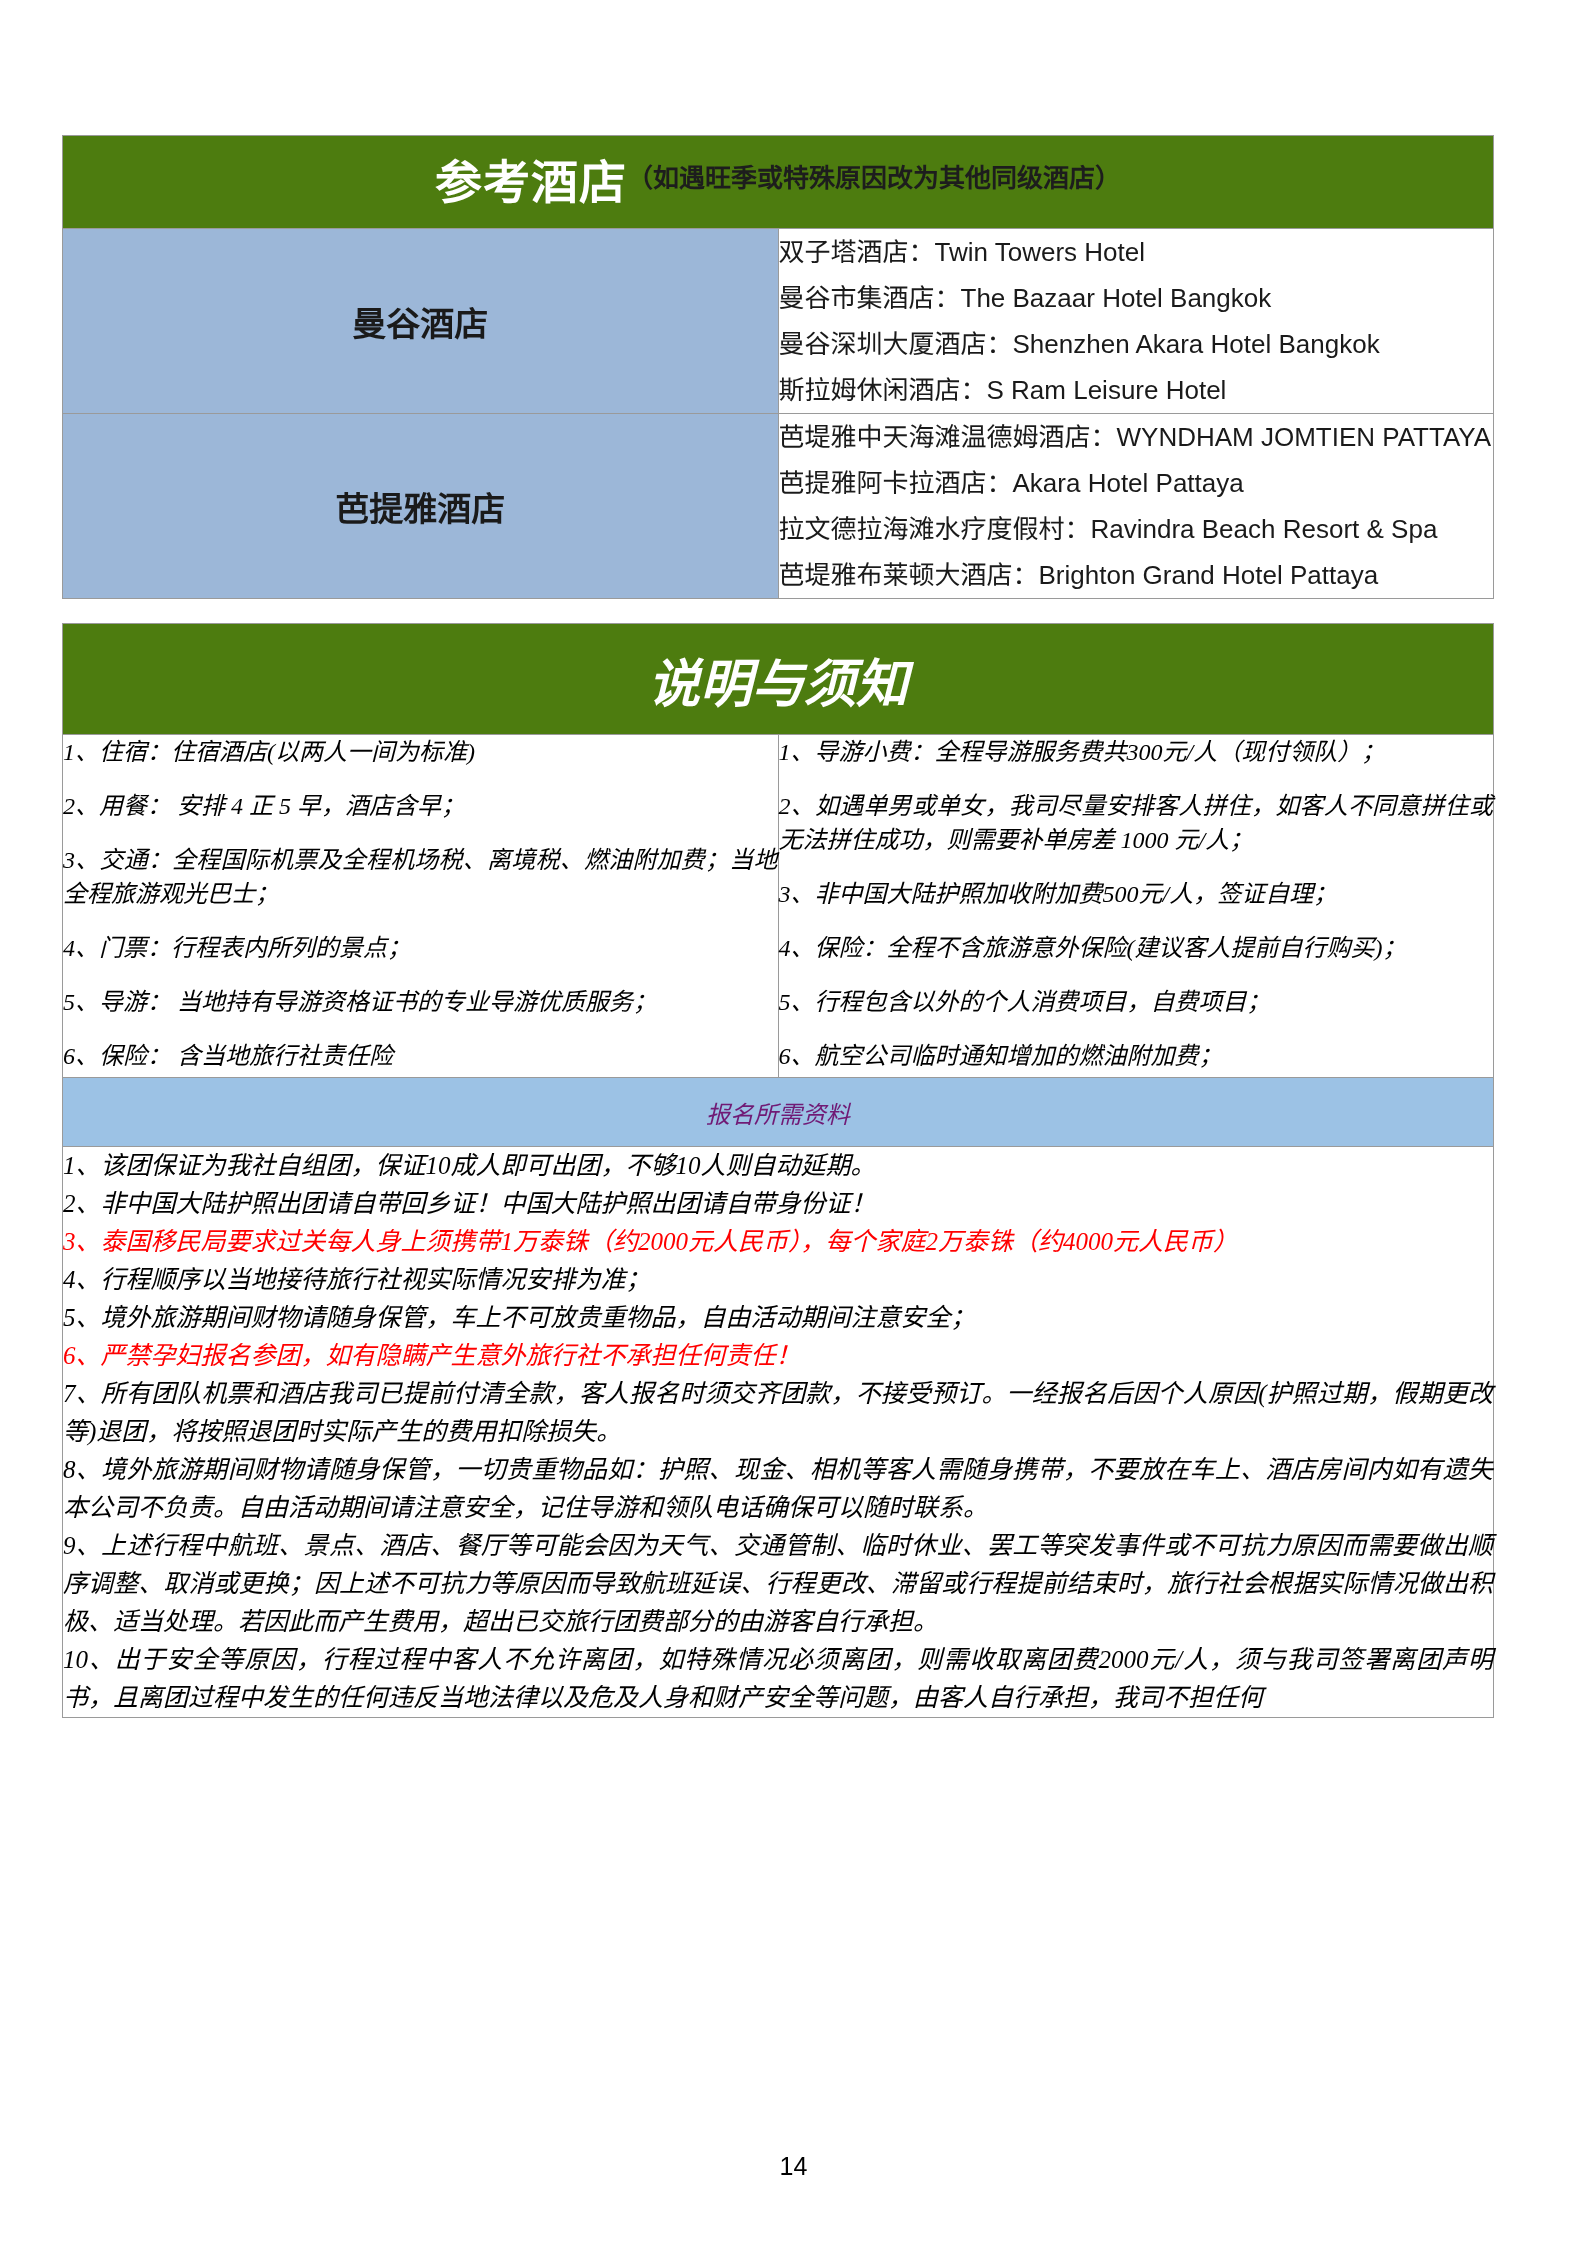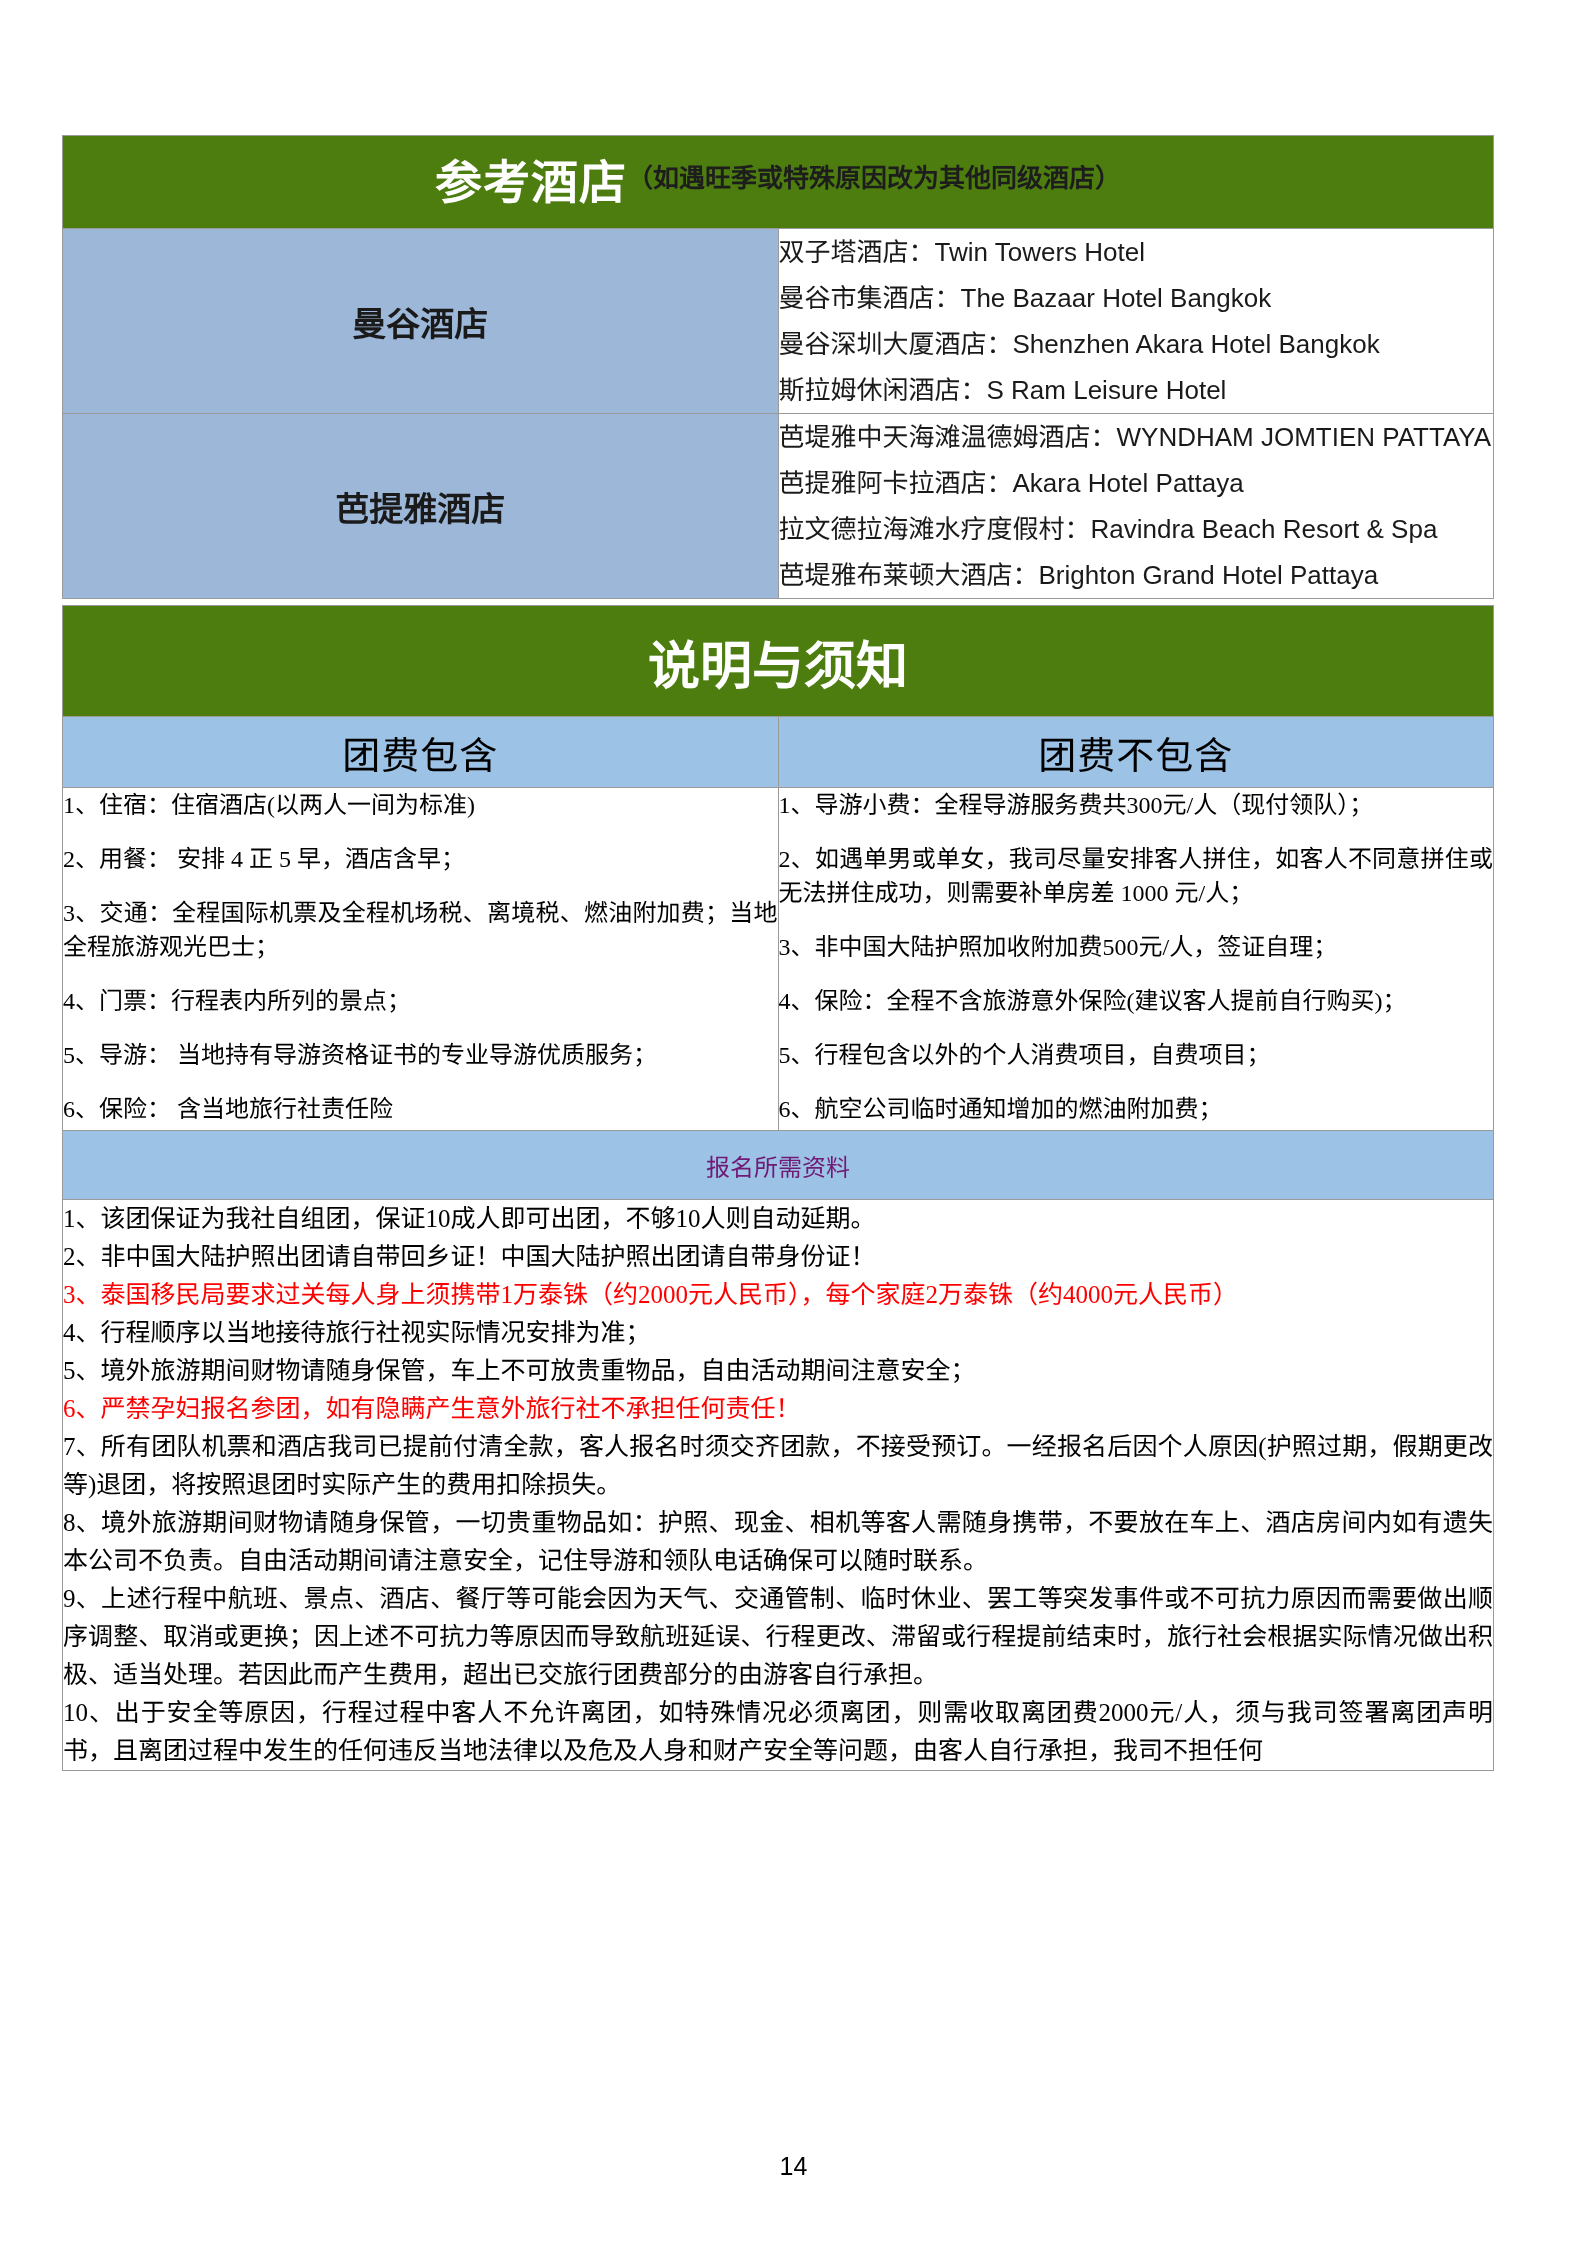--- a/index.html
+++ b/index.html
@@ -187,30 +187,26 @@
         <td class="hotel-list">
           <div class="hrow">芭堤雅中天海滩温德姆酒店：WYNDHAM JOMTIEN PATTAYA</div>
           <div class="hrow">芭提雅阿卡拉酒店：Akara Hotel Pattaya</div>
           <div class="hrow">拉文德拉海滩水疗度假村：Ravindra Beach Resort &amp; Spa</div>
           <div class="hrow">芭堤雅布莱顿大酒店：Brighton Grand Hotel Pattaya</div>
         </td>
       </tr>
     </tbody>
       </table>
 
-    <table class="tbl" style="margin-top:6px;">
+    <table class="tbl" style="margin-top:24px;font-style:italic;">
       <tbody>
           <tr>
         <td class="banner-orange banner-notice" colspan="2">说明与须知</td>
       </tr>
 
-      <tr>
-        <td class="col-head" style="width:50%;">团费包含</td>
-        <td class="col-head" style="width:50%;">团费不包含</td>
-      </tr>
 
       <tr>
         <td class="col-body">
           <p>1、住宿：住宿酒店(以两人一间为标准)</p>
           <p>2、用餐： 安排 4 正 5 早，酒店含早；</p>
           <p>3、交通：全程国际机票及全程机场税、离境税、燃油附加费；当地全程旅游观光巴士；</p>
           <p>4、门票：行程表内所列的景点；</p>
           <p>5、导游： 当地持有导游资格证书的专业导游优质服务；</p>
           <p>6、保险： 含当地旅行社责任险</p>
         </td>

